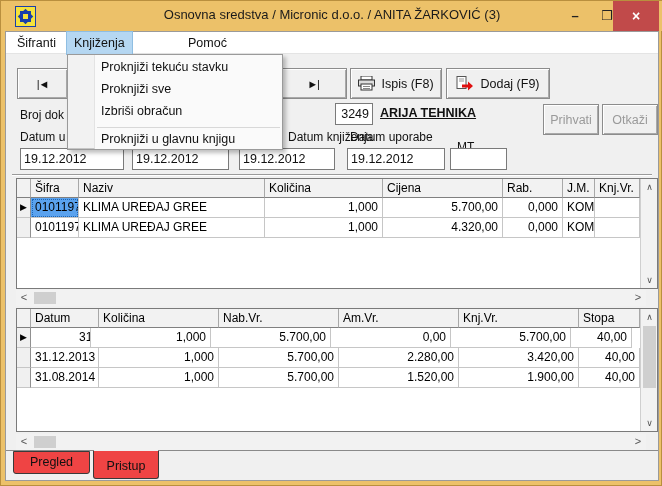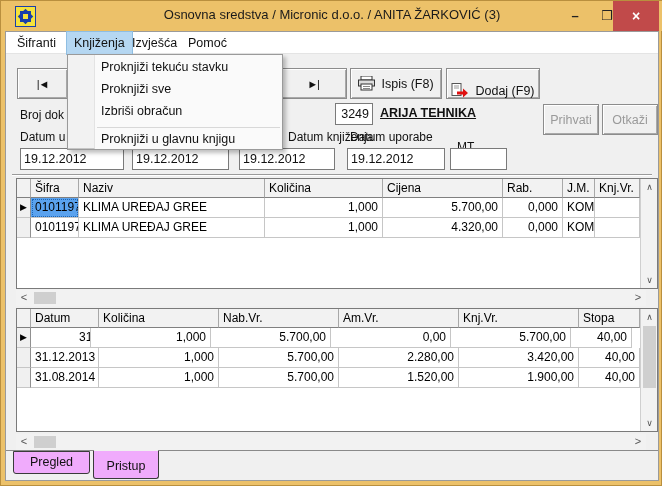--- a/index.html
+++ b/index.html
@@ -65,21 +65,21 @@
   .vs-arrow { position:absolute; left:0; width:17px; height:16px; text-align:center; font-size:9px; color:#555; line-height:16px; }
   .vs-thumb { position:absolute; left:2px; width:13px; background:#CFCFCF; }
 
   
   .hscroll { position:absolute; left:10px; width:630px; height:16px; background:#F2F2F2; }
   .hs-arrow { position:absolute; top:0; width:16px; height:16px; text-align:center; font-size:11px; color:#555; line-height:15px; }
   .hs-thumb { position:absolute; top:2px; height:12px; background:#CFCFCF; }
 
   
   .tabline { position:absolute; left:0px; top:418px; width:652px; border-top:1px solid #8a8a8a; }
-  .tab { position:absolute; background:#f0abfc; border:1px solid #3a3a3a; border-radius:0 0 3px 3px;
+  .tab { position:absolute; background:#ef4444; border:1px solid #3a3a3a; border-radius:0 0 3px 3px;
          font-size:12.5px; color:#111; text-align:center; }
   .tab.plain { top:419px; height:23px; line-height:21px; }
   .tab.selected { top:418px; height:29px; line-height:31px; border-top:1px solid #F0F0F0; z-index:5; }
 </style>
 </head>
 <body>
 
 <div class="window">
 
   <div class="titlebar">
@@ -92,21 +92,20 @@
     <div class="win-btn btn-min">–</div>
     <div class="win-btn btn-max">❒</div>
     <div class="win-btn btn-close">×</div>
   </div>
 
   <div class="client">
 
     <div class="menubar">
       <div class="menu-item" style="left:4px;">Šifranti</div>
       <div class="menu-item active" style="left:61px;">Knjiženja</div>
-      <div class="menu-item" style="left:119px;">Izvješća</div>
       <div class="menu-item" style="left:175px;">Pomoć</div>
     </div>
 
     <div class="tbtn" style="left:11px; width:51px;">
         <span class="navglyph">|◄</span>
       </div>
     <div class="tbtn" style="left:62px; width:70px;">
         <span class="navglyph">◄</span>
       </div>
     <div class="tbtn" style="left:132px; width:70px;">
@@ -120,21 +119,21 @@
       <svg width="17" height="15" viewBox="0 0 17 15">
         <rect x="3" y="0" width="11" height="4" fill="#fff" stroke="#333"></rect>
         <rect x="0.5" y="4" width="16" height="6" fill="#DDD" stroke="#333"></rect>
         <rect x="3" y="8" width="11" height="6" fill="#fff" stroke="#333"></rect>
         <line x1="5" y1="10.5" x2="12" y2="10.5" stroke="#888"></line>
         <line x1="5" y1="12.5" x2="12" y2="12.5" stroke="#888"></line>
       </svg>
       <span>Ispis (F8)</span>
     </div>
 
-    <div class="tbtn" style="left:440px; width:94px;align-items:flex-end;">
+    <div class="tbtn" style="left:440px; width:104px;">
       <svg width="18" height="15" viewBox="0 0 18 15">
         <rect x="1" y="0.5" width="9" height="12" fill="#fff" stroke="#555"></rect>
         <line x1="3" y1="3" x2="8" y2="3" stroke="#999"></line>
         <line x1="3" y1="5" x2="8" y2="5" stroke="#999"></line>
         <polygon points="6,8.5 12,8.5 12,5.5 17,10 12,14.5 12,11.5 6,11.5" fill="#E01010"></polygon>
       </svg>
       <span>Dodaj (F9)</span>
     </div>
 
     <div class="tbtn disabled" style="left:537px; width:56px;">

